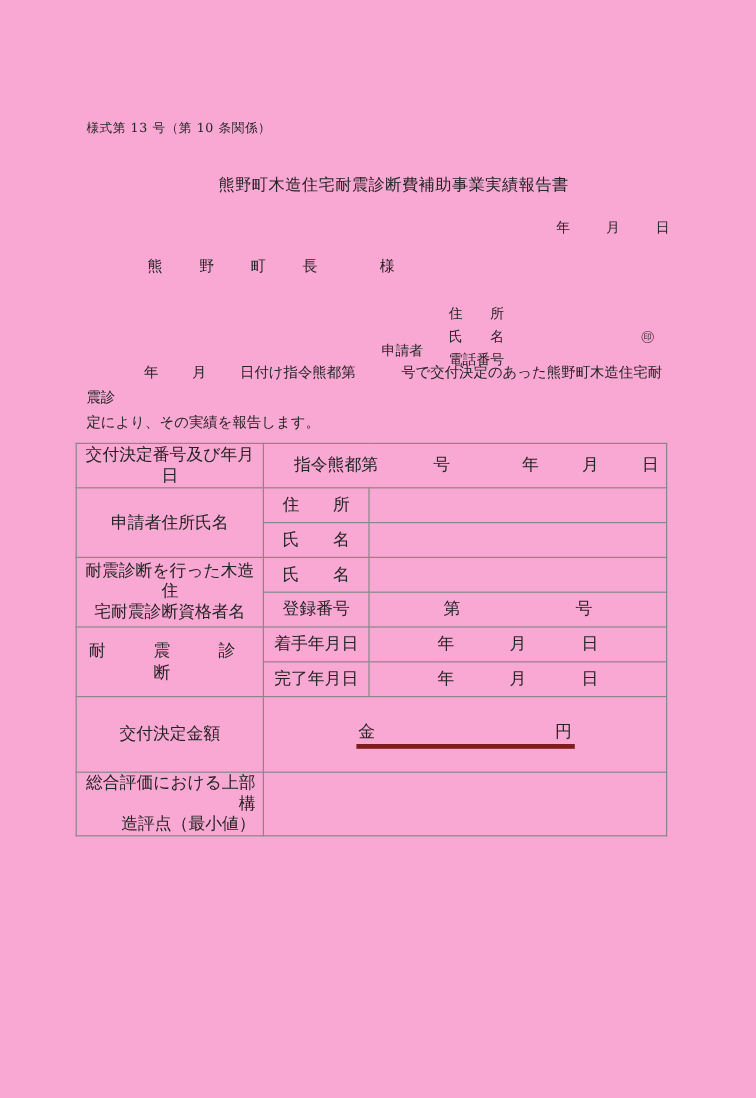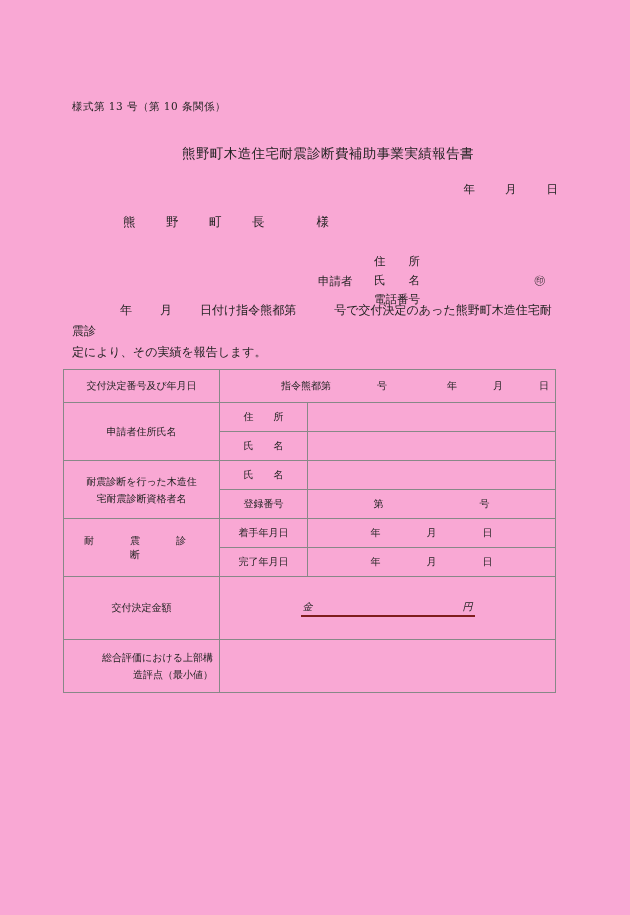--- a/index.html
+++ b/index.html
@@ -69,21 +69,21 @@
     left: 318px;
     top: 252px;
     font-size: 11.5px;
     line-height: 19px;
     white-space: nowrap;
   }
   .applicant .row { position: relative; height: 19px; }
   .applicant .tag {
     position: absolute;
     left: 0;
-    top: 1px;
+    top: 12px;
   }
   .applicant .fld {
     position: absolute;
     left: 56px;
     top: 0;
   }
   .applicant .seal {
     position: absolute;
     left: 216px;
     top: 0;
@@ -104,21 +104,21 @@
   .body-text .blank-m { display: inline-block; width: 38px; }
 
   
   .form-table {
     position: absolute;
     left: 63px;
     top: 369px;
     width: 492px;
     border-collapse: collapse;
     table-layout: fixed;
-    font-size: 10px;
+    font-size: 14px;
     border-radius: 21px;
   }
   .form-table td {
     border: 1px solid #888;
     padding: 0 6px;
     vertical-align: middle;
   }
   .col-label   { width: 156px; }
   .col-sublbl  { width: 88px; }
   .col-value   { width: 248px; }
@@ -131,23 +131,22 @@
   .h-amount { height: 62px; }
   .h-score  { height: 52px; }
   .sp-xwide { letter-spacing: 13px; }
 
   .inline-blank-sm { display: inline-block; width: 36px; }
   .inline-blank-md { display: inline-block; width: 46px; }
   .inline-blank-lg { display: inline-block; width: 60px; }
 
   .amount-line {
     display: inline-block;
-    border-bottom: 2px solid #7f1d1d;
+    border-bottom: 4px solid #7f1d1d;
     padding: 0 2px 1px 2px;
-    font-style: italic;
   }
   .amount-line .gap {
     display: inline-block;
     width: 150px;
   }
   .label-2line {
     line-height: 17px;
   }
 </style>
 </head>

